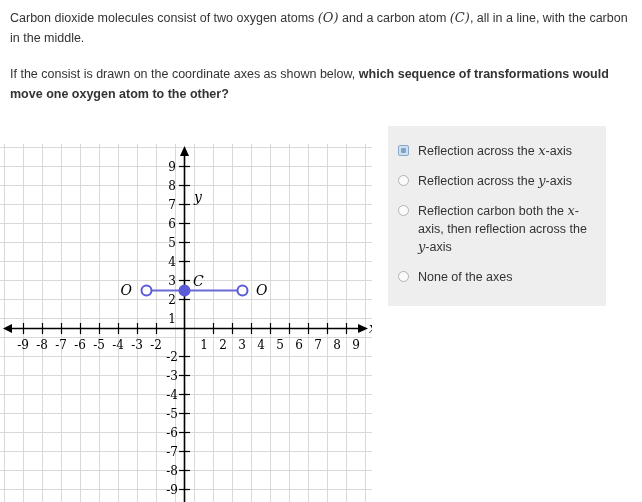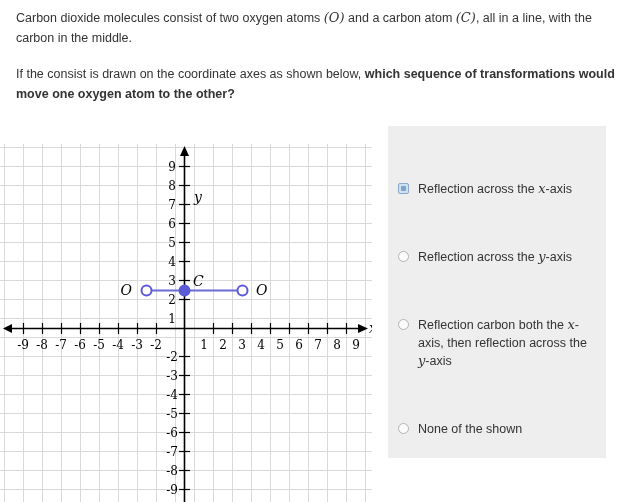--- a/index.html
+++ b/index.html
@@ -18,21 +18,21 @@
   .prompt {
     position: absolute;
     left: 2px;
     top: 8px;
     width: 628px;
     font-size: 12.5px;
     line-height: 20px;
     color: #333;
   }
   .prompt p {
-    margin: 0 0 16px 14px;
+    margin: 0 0 16px 8px;
   }
   .mathvar {
     font-family: "DejaVu Serif", serif;
     font-style: italic;
     font-size: 13px;
   }
   .bold {
     font-weight: bold;
   }
   
@@ -56,21 +56,20 @@
     padding: 10px 0 14px 0;
     box-sizing: border-box;
   }
   .choice {
     display: flex;
     align-items: flex-start;
     padding: 6px 12px 6px 10px;
     font-size: 12.5px;
     line-height: 18px;
     color: #333;
-    margin-top: 38px;
   }
   .radio {
     flex: 0 0 auto;
     width: 11px;
     height: 11px;
     border-radius: 50%;
     border: 1px solid #b3b3b3;
     background: #fbfbfb;
     margin-top: 3px;
     margin-right: 9px;
@@ -266,16 +265,16 @@
     <span class="choice-label"><span>Reflection across the </span><span class="mathvar">y</span><span>-axis</span></span>
   </div>
 
   <div class="choice">
     <span class="radio"></span>
     <span class="choice-label"><span>Reflection carbon both the </span><span class="mathvar">x</span><span>-axis, then reflection across the </span><span class="mathvar">y</span><span>-axis</span></span>
   </div>
 
   <div class="choice">
     <span class="radio"></span>
-    <span class="choice-label">None of the shown</span>
+    <span class="choice-label">None of the axes</span>
   </div>
 
 </div>
 
 </body></html>

